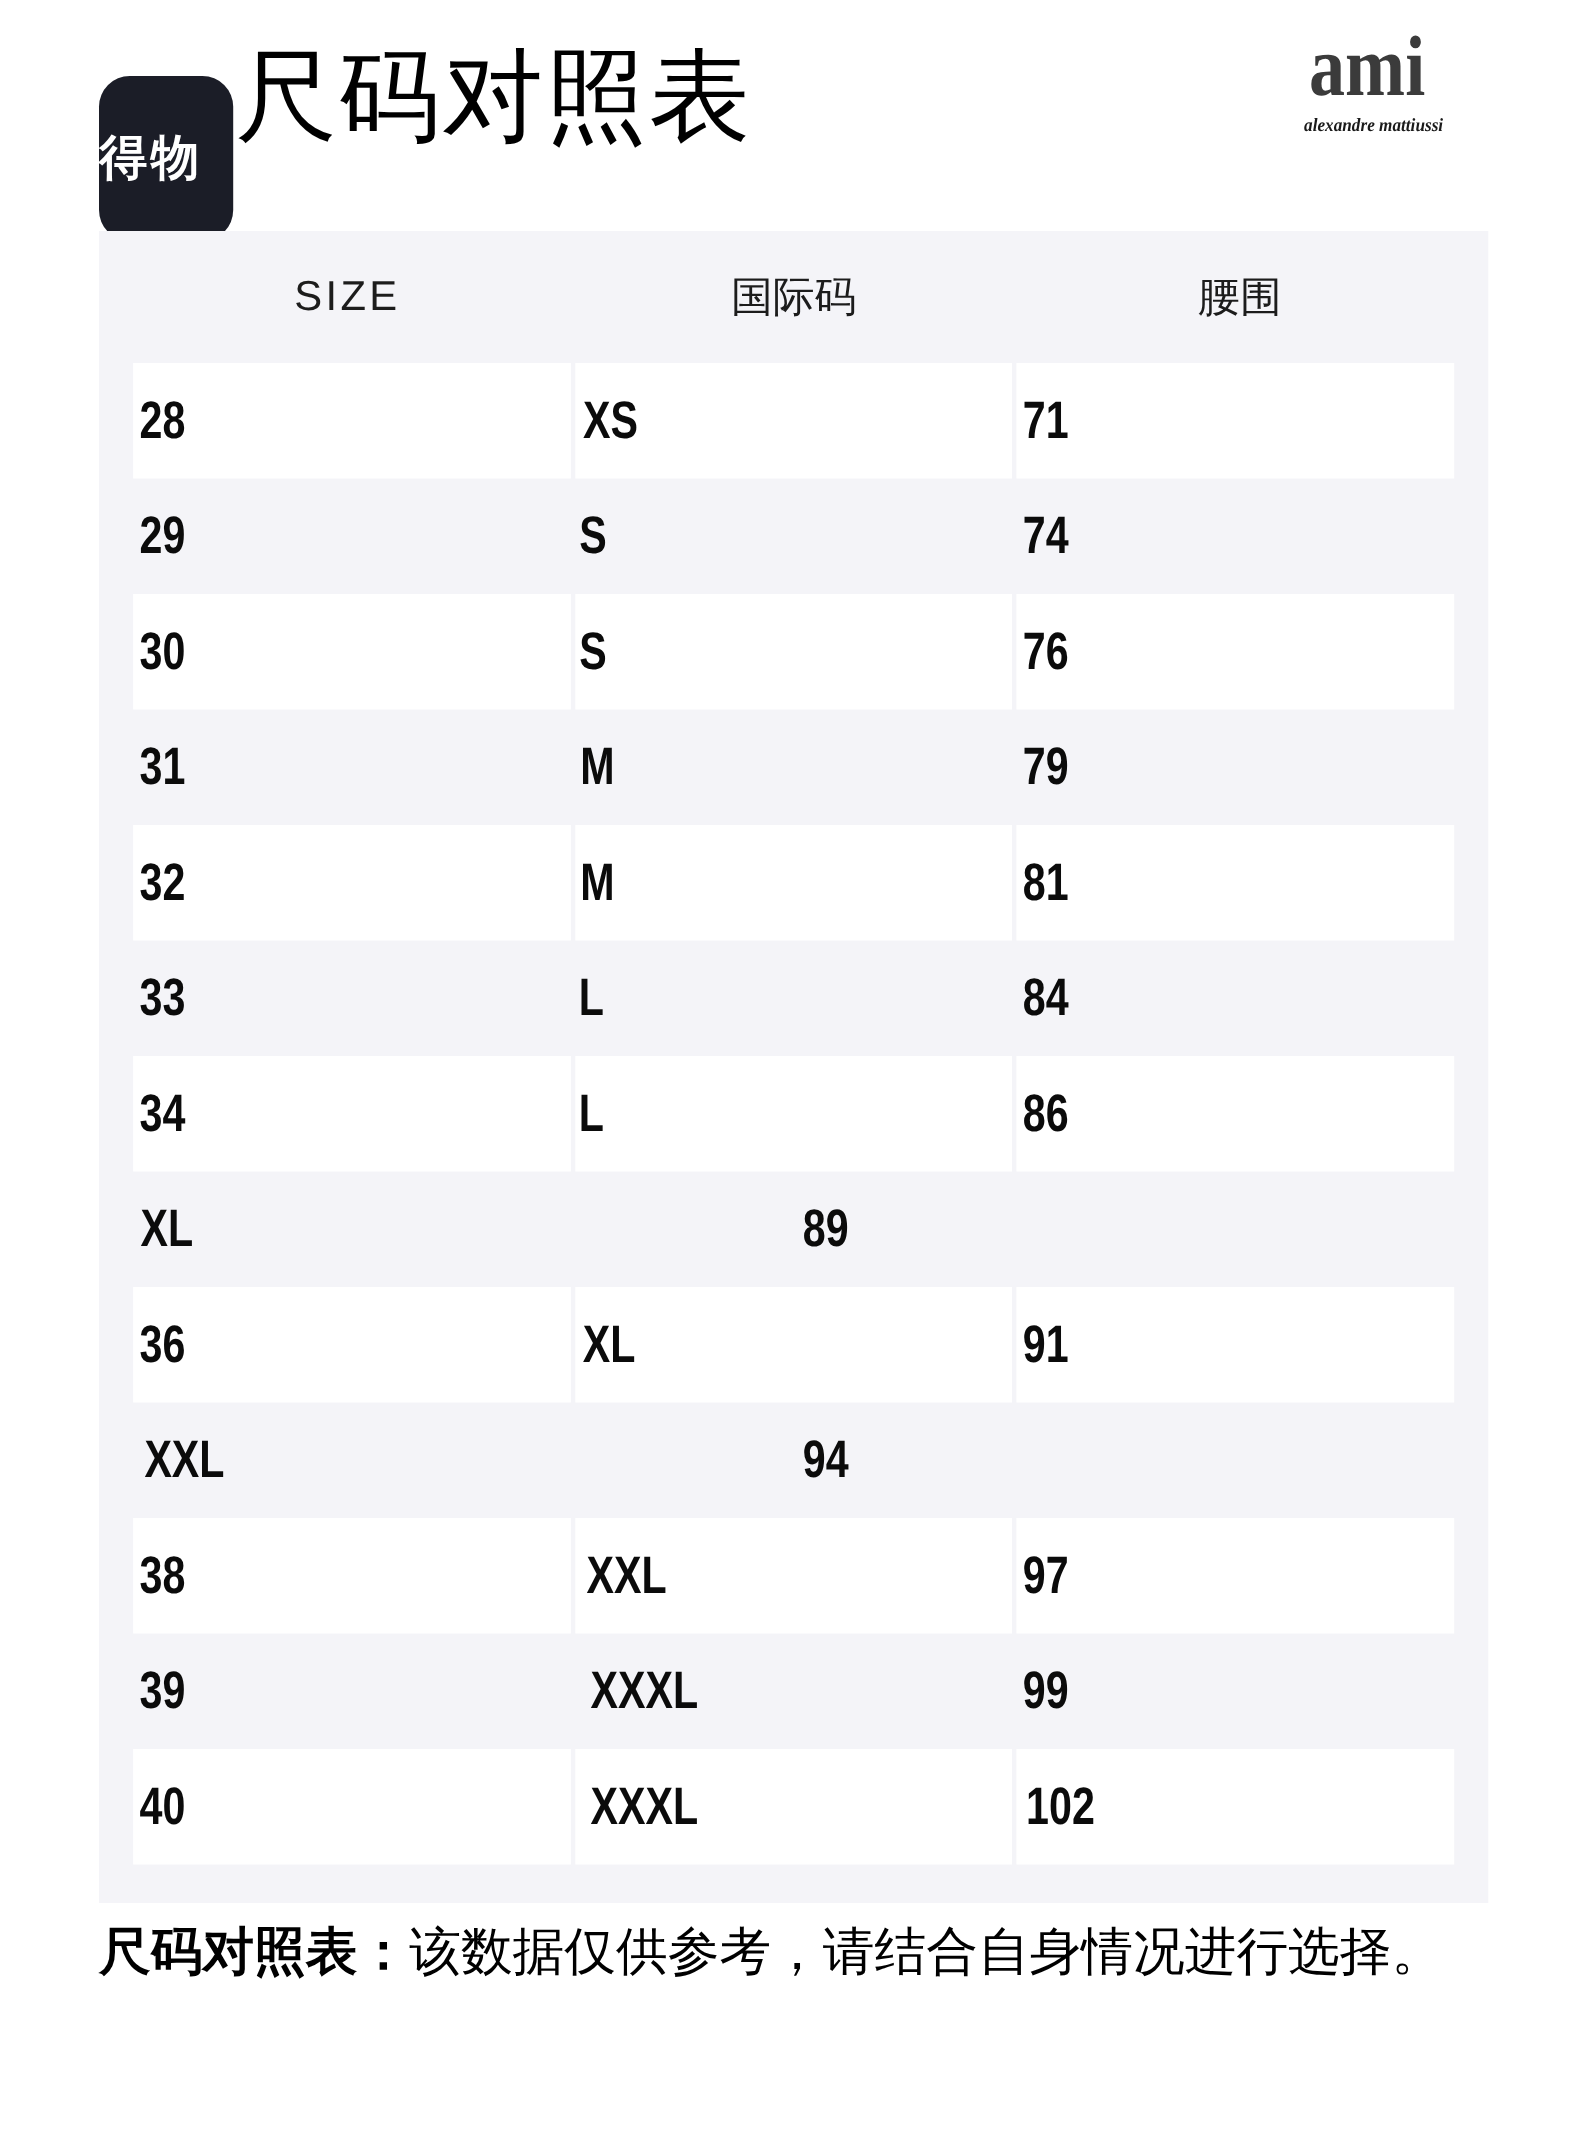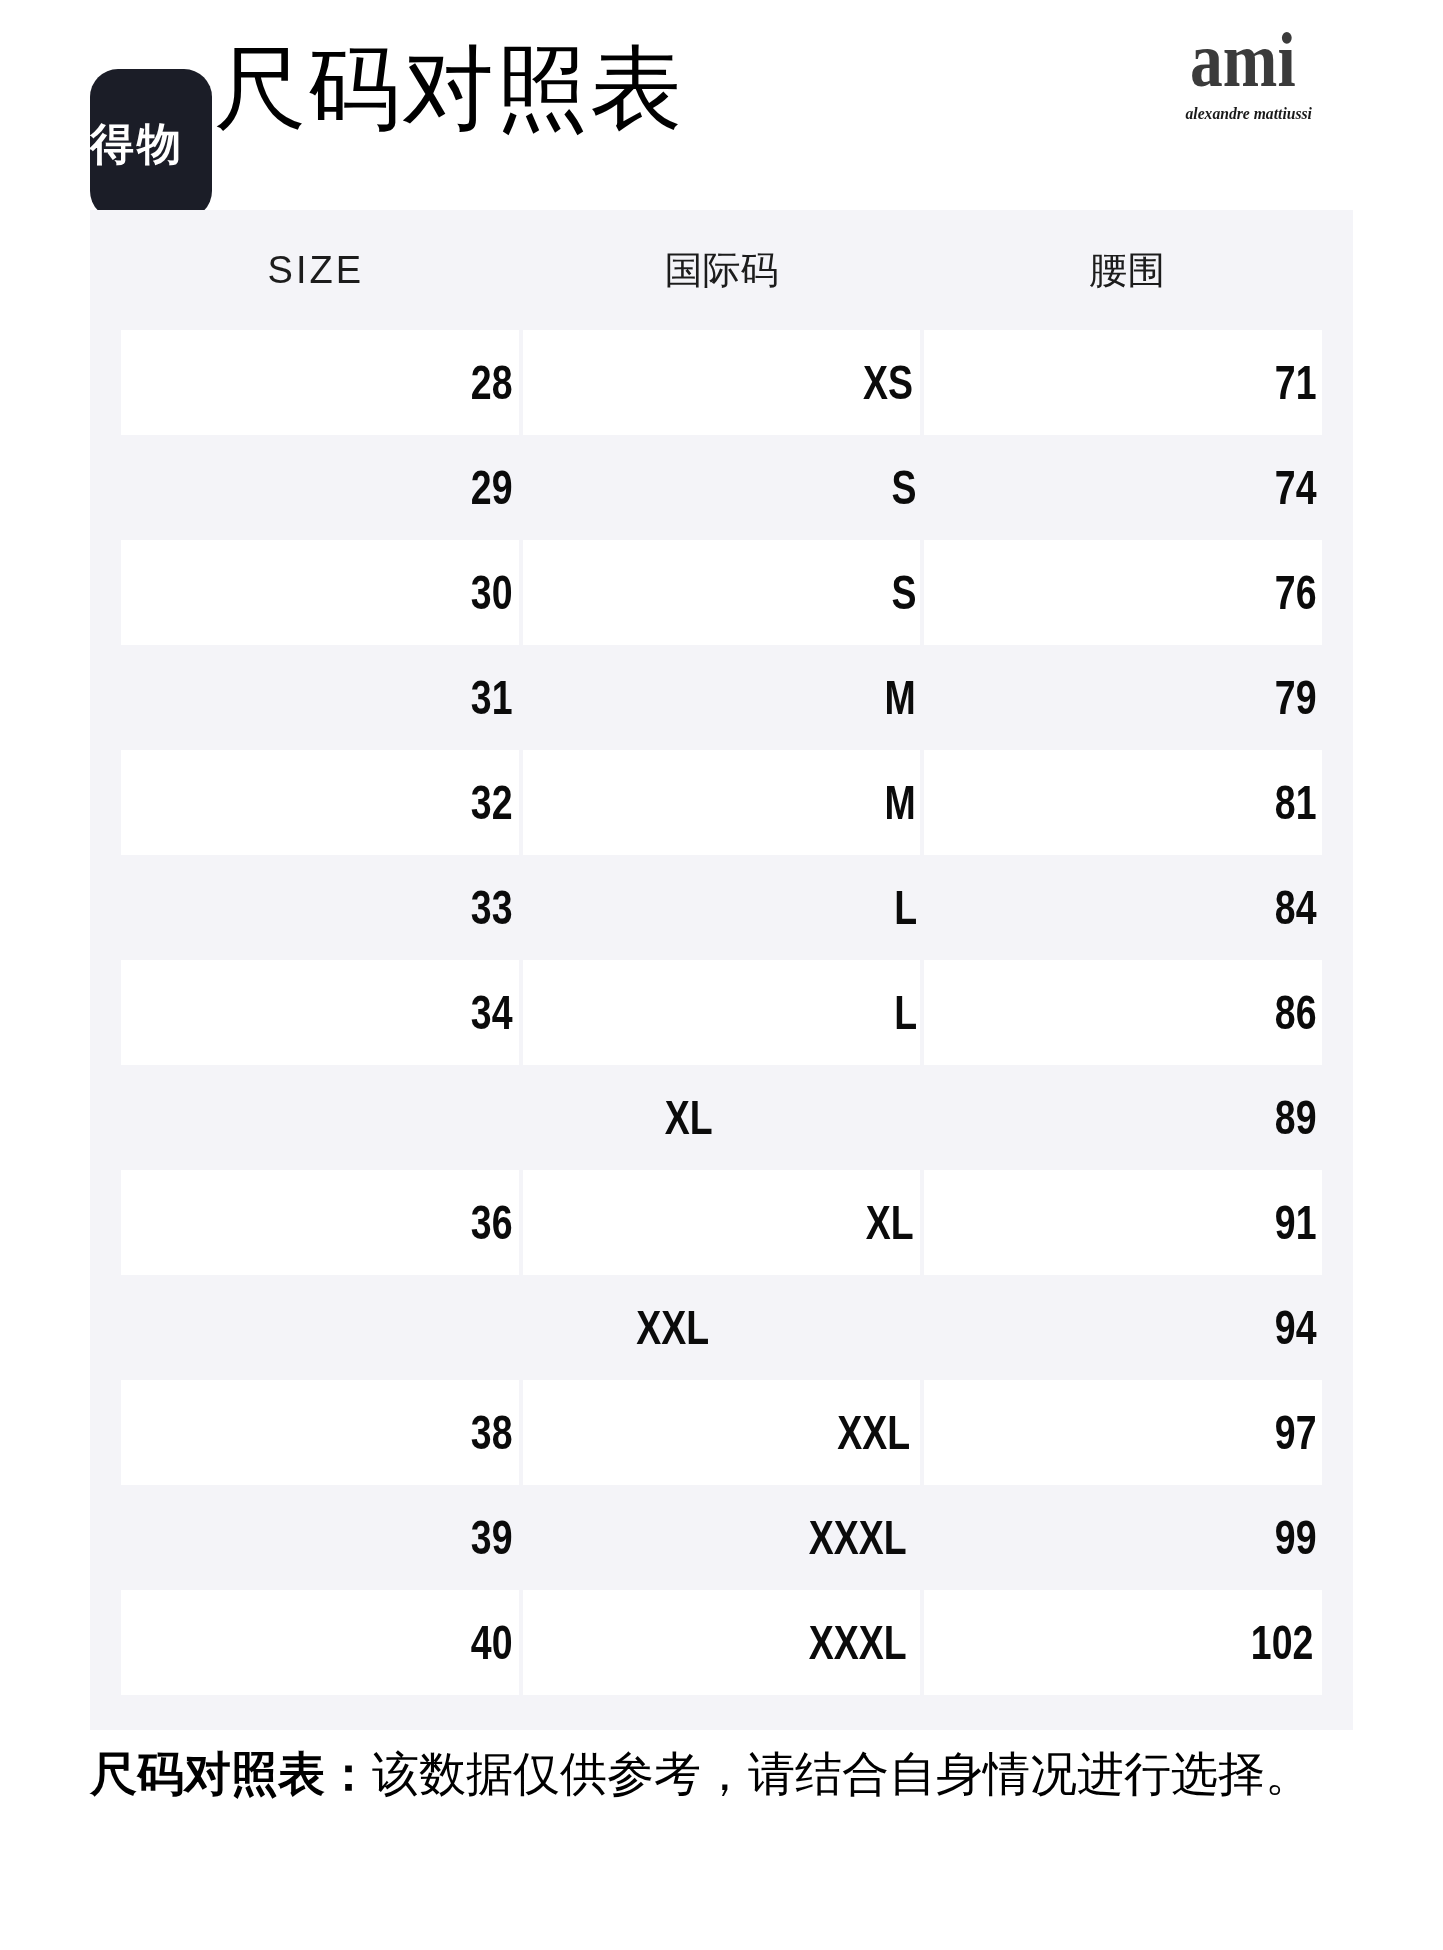--- a/index.html
+++ b/index.html
@@ -48,21 +48,21 @@
   }
   .th{
     flex:1;text-align:center;font-size:38px;font-weight:400;color:#1c1c1c;
   }
   .th.size-col{letter-spacing:3px;}
   .trow{
     height:105px;display:flex;align-items:stretch;
     padding:0 31px;gap:4px;box-sizing:border-box;
   }
   .trow .td{
-    flex:1;text-align:right;line-height:105px;background:transparent;
+    flex:1;text-align:left;line-height:105px;background:transparent;
   }
   .trow.band .td{background:#ffffff;}
   .td span{
     display:inline-block;transform:scaleX(0.78);transform-origin:center;
     font-size:48px;font-weight:700;color:#0b0b0b;letter-spacing:0px;
     line-height:105px;
   }
   
   .note{
     position:absolute;left:90px;top:1744px;width:1300px;

